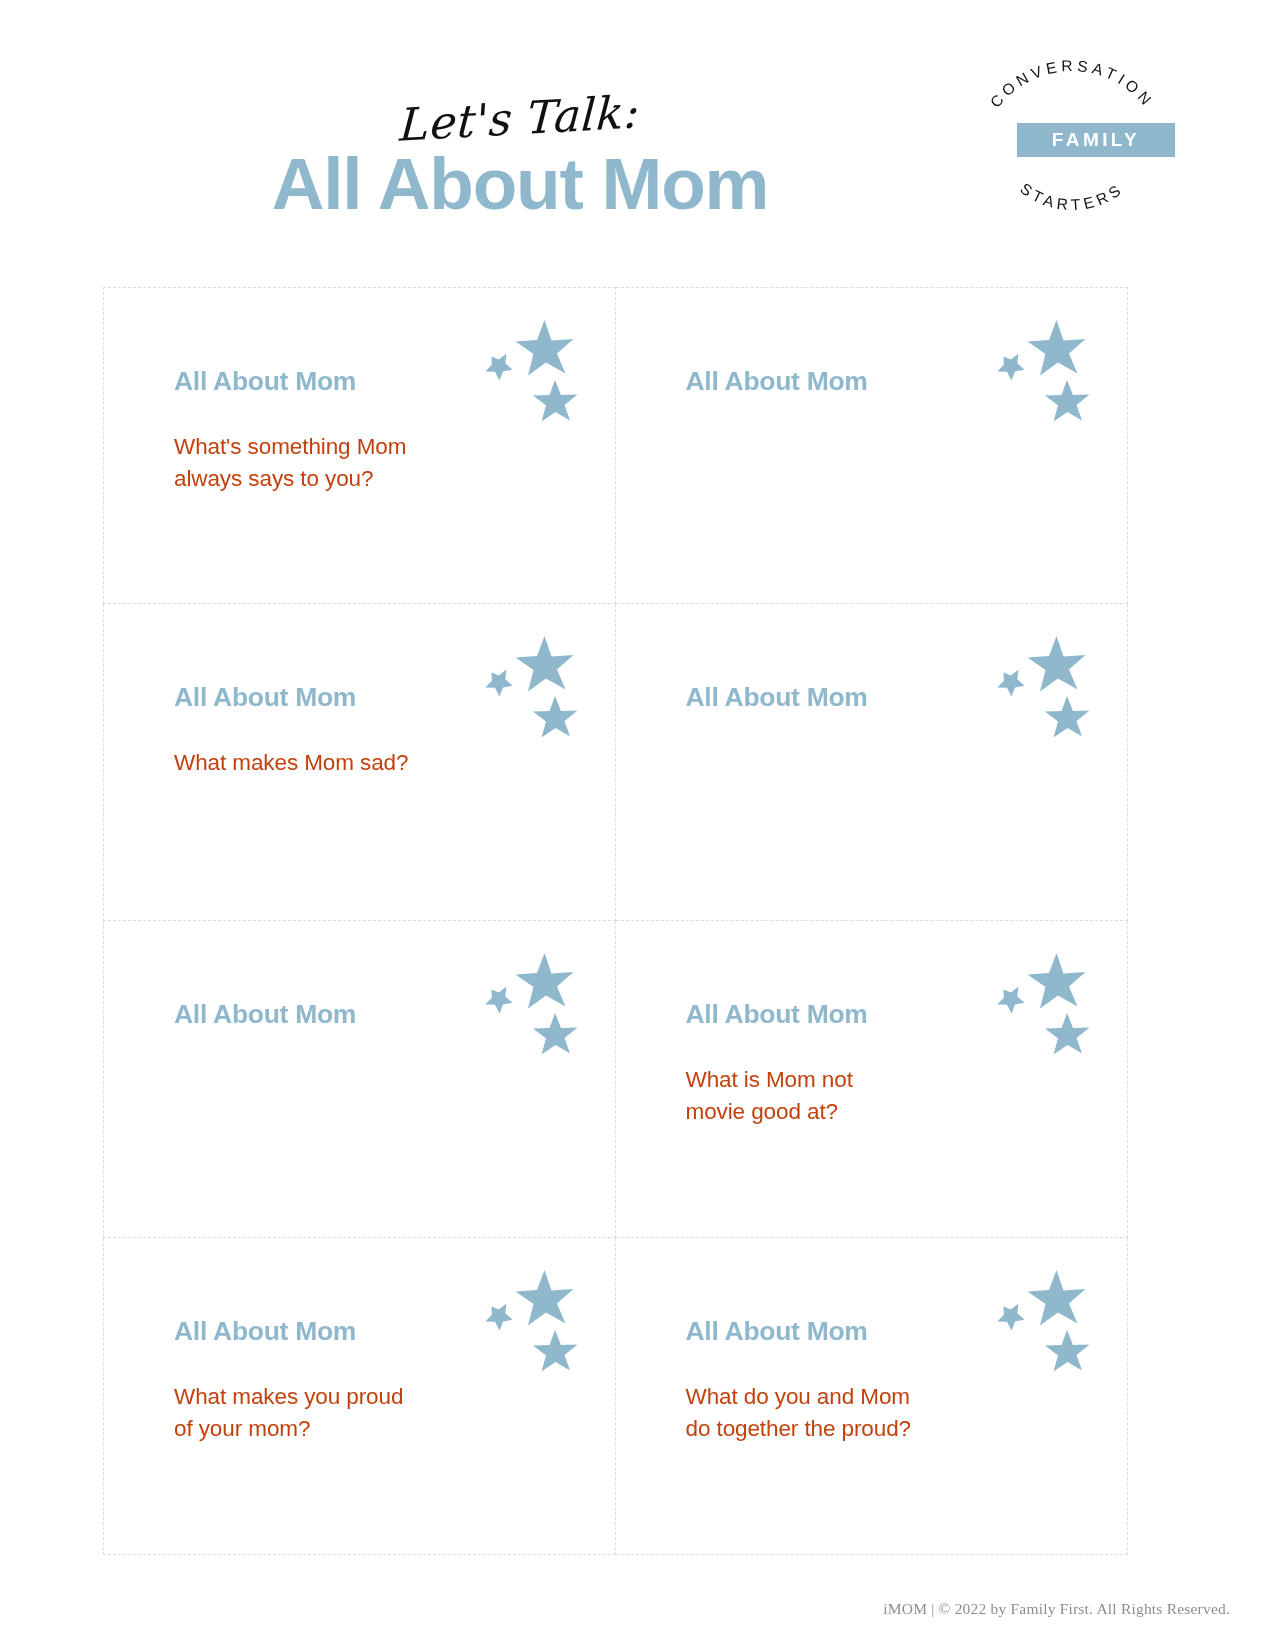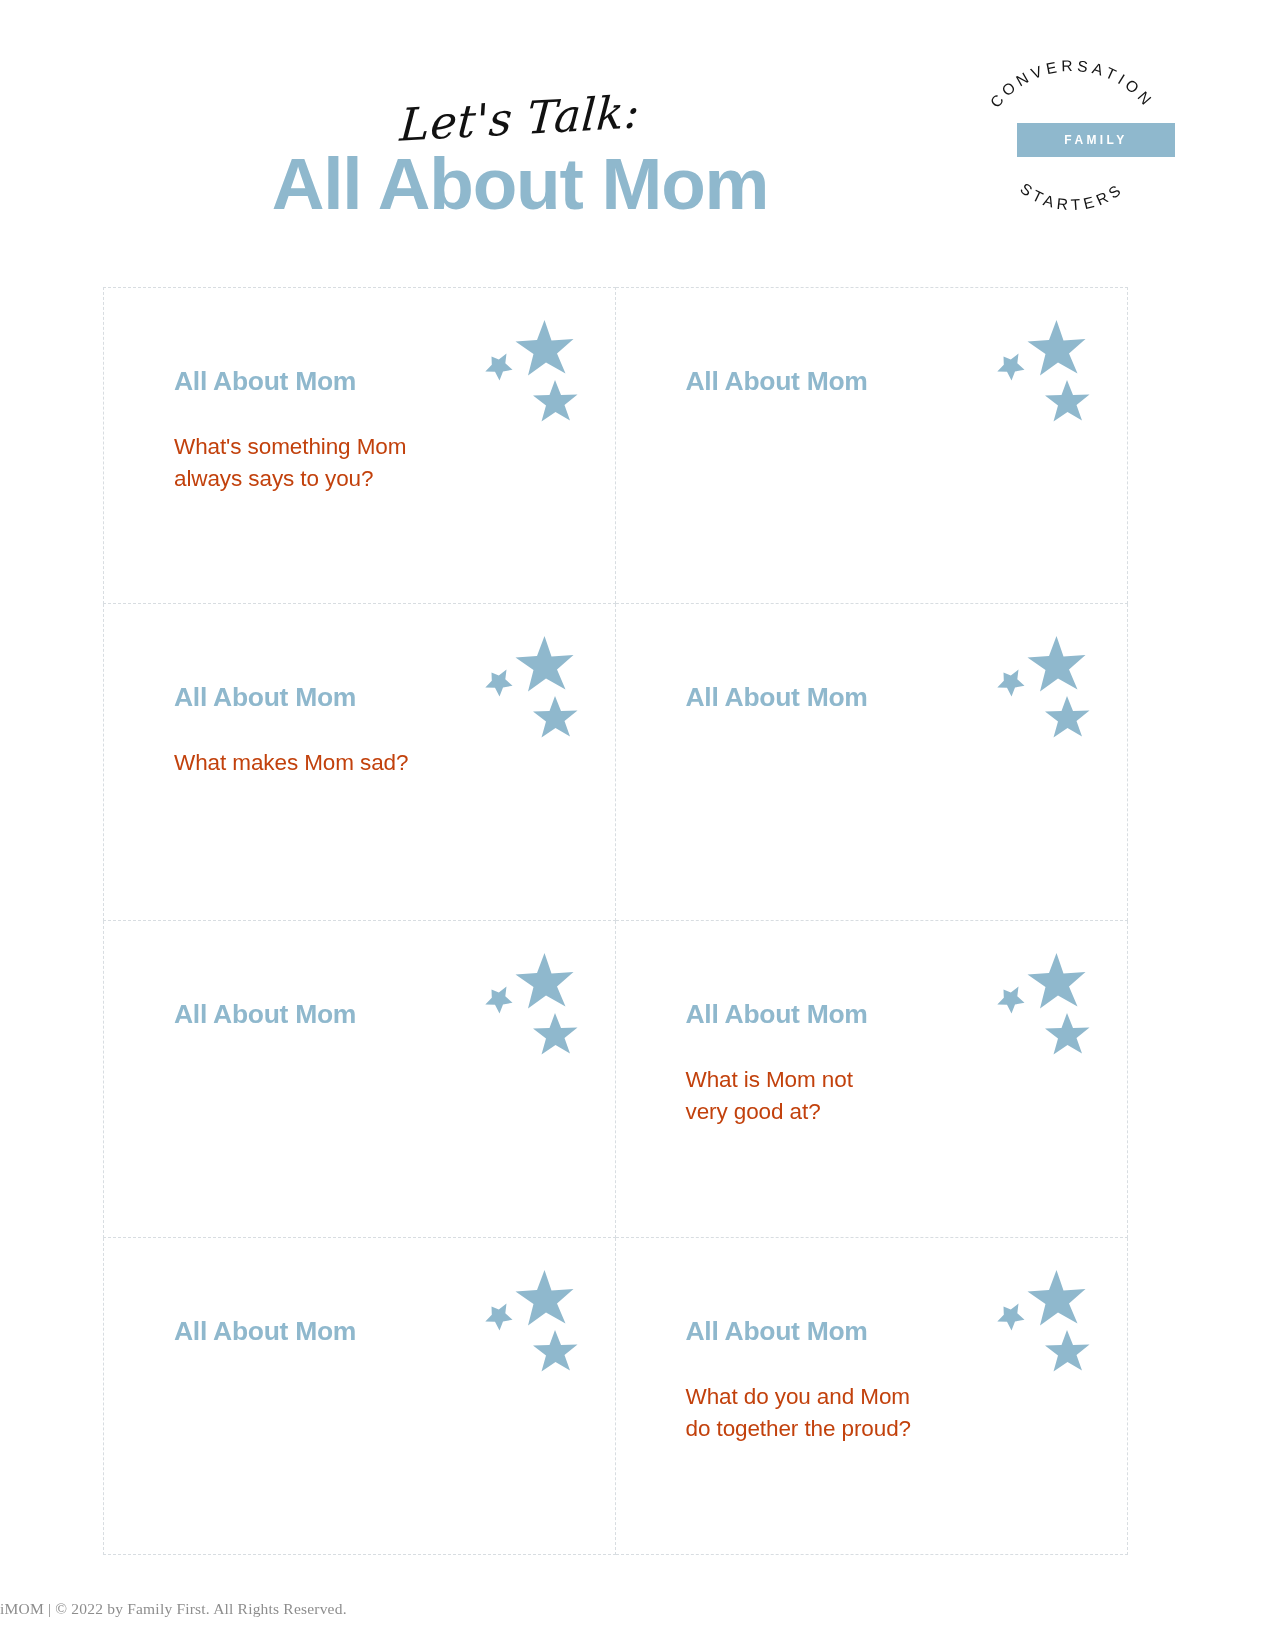--- a/index.html
+++ b/index.html
@@ -80,21 +80,21 @@
     top: 97px;
     width: 158px;
     height: 34px;
     background: #8fb8cd;
   }
   #family-bar span {
     display: block;
     text-align: center;
     line-height: 34px;
     color: #ffffff;
-    font-size: 12px;
+    font-size: 19px;
     font-weight: bold;
     letter-spacing: 3.4px;
     font-family: "Liberation Sans", sans-serif;
   }
 
   
   #card-grid {
     position: absolute;
     left: 103px;
     top: 287px;
@@ -145,20 +145,21 @@
     height: 120px;
   }
   .stars svg { display: block; }
 
   
   #footer {
     position: absolute;
     left: 0;
     top: 1600px;
     width: 1276px;
+    text-align: right;
     padding-right: 46px;
     box-sizing: border-box;
     font-family: "Liberation Serif", serif;
     font-size: 15.5px;
     color: #8d8d8d;
     letter-spacing: 0.2px;
   }
 </style>
 </head>
 <body>
@@ -258,34 +259,36 @@
 
         <path d="M75.5 12.0 L82.5 32.5 L104.5 31.0 L88.0 45.5 L96.5 65.5 L77.0 54.5 L59.0 67.5 L64.5 46.0 L46.5 33.5 L68.0 32.0 Z" fill="#8fb8cd"></path>
 
         <path d="M86.0 72.0 L92.0 87.0 L108.5 86.5 L95.5 97.0 L101.0 112.5 L86.5 104.0 L72.5 113.5 L77.0 97.5 L64.0 87.5 L80.5 87.0 Z" fill="#8fb8cd"></path>
       </svg>
     </div>
   </div>
     <div class="card row2 col1">
     <div class="card-title">All About Mom</div>
     <div class="card-question">What is Mom not
-very good at?</div>
+movie good at?</div>
     <div class="stars">
       <svg width="120" height="120" viewBox="0 0 120 120">
 
         <path d="M22.5 48.5 L29.8 51.5 L37.5 45.5 L36.3 55.2 L43.5 61.8 L34.0 63.5 L30.5 72.5 L26.0 63.8 L16.3 63.5 L22.8 56.8 Z" fill="#8fb8cd"></path>
 
         <path d="M75.5 12.0 L82.5 32.5 L104.5 31.0 L88.0 45.5 L96.5 65.5 L77.0 54.5 L59.0 67.5 L64.5 46.0 L46.5 33.5 L68.0 32.0 Z" fill="#8fb8cd"></path>
 
         <path d="M86.0 72.0 L92.0 87.0 L108.5 86.5 L95.5 97.0 L101.0 112.5 L86.5 104.0 L72.5 113.5 L77.0 97.5 L64.0 87.5 L80.5 87.0 Z" fill="#8fb8cd"></path>
       </svg>
     </div>
   </div>
     <div class="card row3 col0">
     <div class="card-title">All About Mom</div>
+    <div class="card-question">What makes you proud
+of your mom?</div>
     <div class="stars">
       <svg width="120" height="120" viewBox="0 0 120 120">
 
         <path d="M22.5 48.5 L29.8 51.5 L37.5 45.5 L36.3 55.2 L43.5 61.8 L34.0 63.5 L30.5 72.5 L26.0 63.8 L16.3 63.5 L22.8 56.8 Z" fill="#8fb8cd"></path>
 
         <path d="M75.5 12.0 L82.5 32.5 L104.5 31.0 L88.0 45.5 L96.5 65.5 L77.0 54.5 L59.0 67.5 L64.5 46.0 L46.5 33.5 L68.0 32.0 Z" fill="#8fb8cd"></path>
 
         <path d="M86.0 72.0 L92.0 87.0 L108.5 86.5 L95.5 97.0 L101.0 112.5 L86.5 104.0 L72.5 113.5 L77.0 97.5 L64.0 87.5 L80.5 87.0 Z" fill="#8fb8cd"></path>
       </svg>
     </div>

